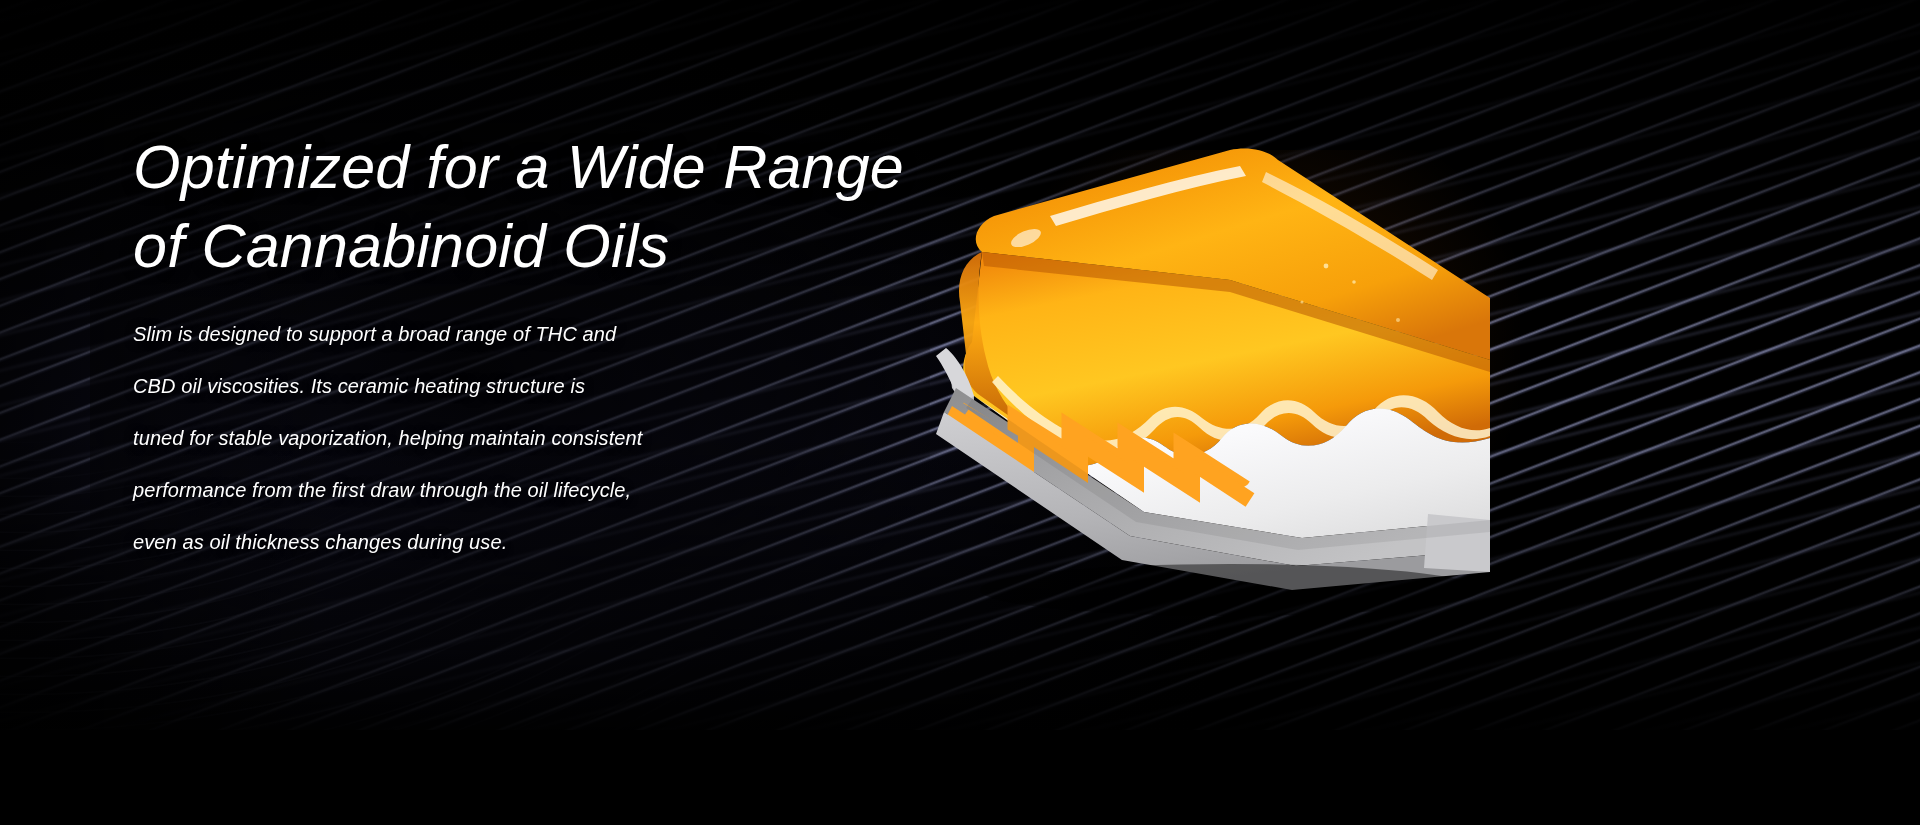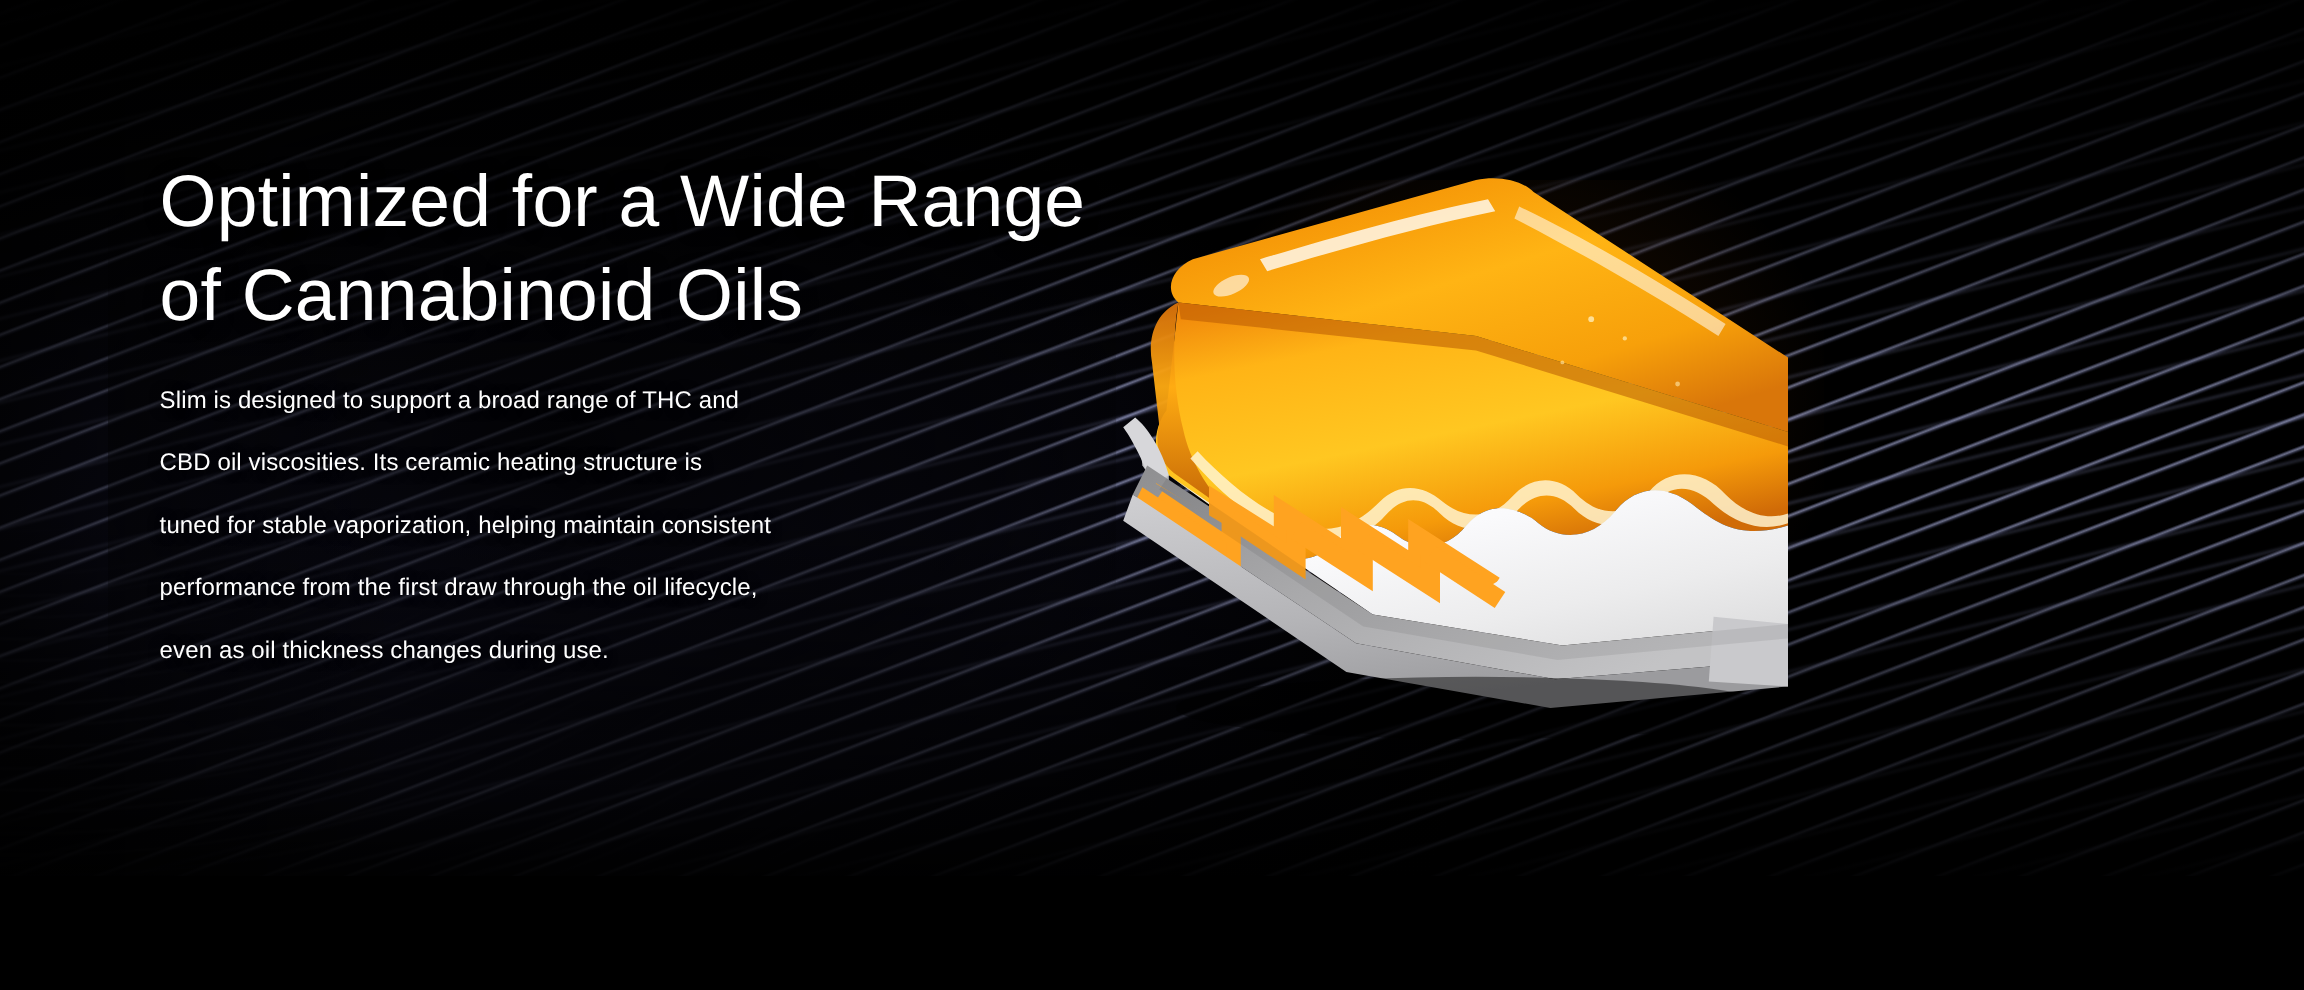--- a/index.html
+++ b/index.html
@@ -9,20 +9,21 @@
     background:#000;
     overflow:hidden;
     font-family:"Liberation Sans", sans-serif;
   }
 
   .banner {
     position:relative;
     width:1920px; height:730px;
     background:#b91c1c;
     overflow:hidden;
+    font-style:italic;
   }
 
   
   .bg-base {
     position:absolute; inset:0;
     background:
       radial-gradient(ellipse 1100px 700px at 18% 78%, #14142c 0%, #080812 45%, #000 80%),
       radial-gradient(ellipse 900px 600px at 72% 18%, #11112a 0%, #06060f 50%, #000 85%),
       #000;
   }

